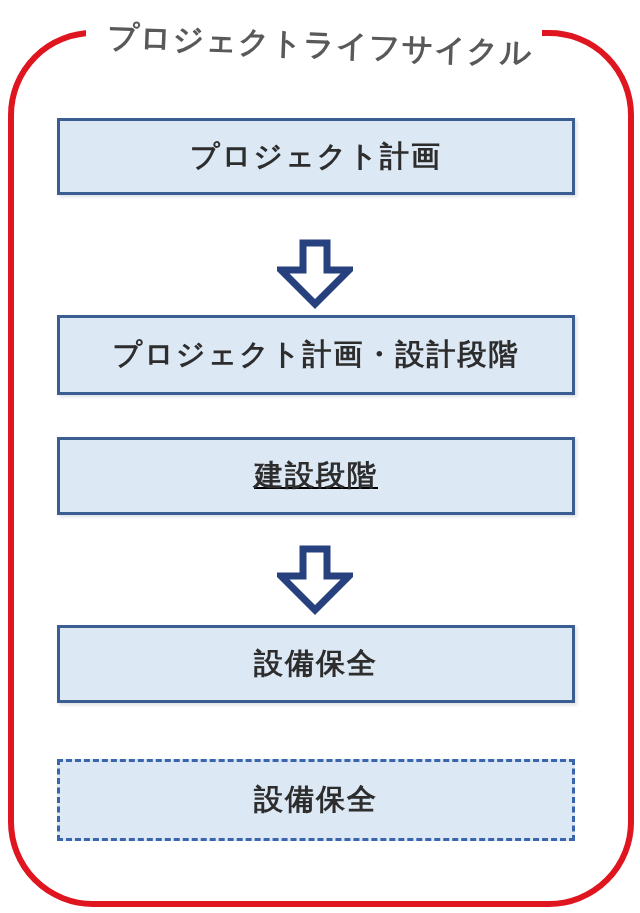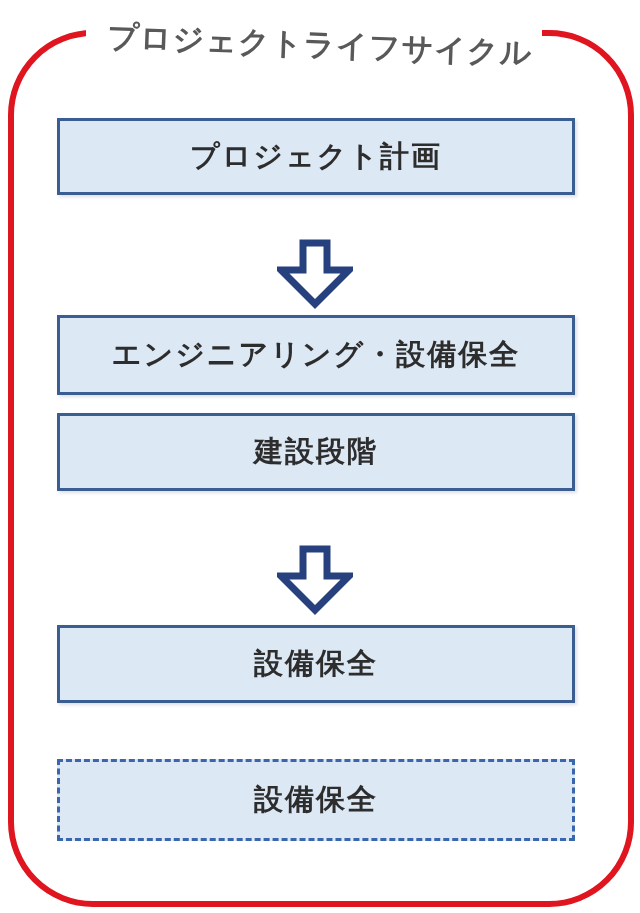--- a/index.html
+++ b/index.html
@@ -61,21 +61,21 @@
   }
   .stage-box .label {
     font-size: 29px;
     font-weight: bold;
     color: #2d2d2d;
     letter-spacing: 2px;
     white-space: nowrap;
   }
   .box-1 { top: 118px; height: 71px; }
   .box-2 { top: 315px; height: 74px; }
-  .box-3 { top: 413px; height: 72px; }
+  .box-3 { top: 437px; height: 72px; text-decoration: underline; }
   .box-4 { top: 625px; height: 72px; }
   .box-5 {
     top: 759px;
     height: 76px;
     border: 3px dashed #3a66ad;
     box-shadow: none;
   }
   .down-arrow {
     position: absolute;
     left: 277px;
@@ -97,21 +97,21 @@
 
   <div class="stage-box box-1">
     <span class="label">プロジェクト計画</span>
   </div>
 
   <svg class="down-arrow arrow-1" viewBox="0 0 76 70">
     <polygon points="26,4 50,4 50,31 72,31 38,65 4,31 26,31" fill="#ffffff" stroke="#27417e" stroke-width="7" stroke-linejoin="miter"></polygon>
   </svg>
 
   <div class="stage-box box-2">
-    <span class="label">エンジニアリング・設備保全</span>
+    <span class="label">プロジェクト計画・設計段階</span>
   </div>
 
   <div class="stage-box box-3">
     <span class="label">建設段階</span>
   </div>
 
   <svg class="down-arrow arrow-2" viewBox="0 0 76 70">
     <polygon points="26,4 50,4 50,31 72,31 38,65 4,31 26,31" fill="#ffffff" stroke="#27417e" stroke-width="7" stroke-linejoin="miter"></polygon>
   </svg>
 

